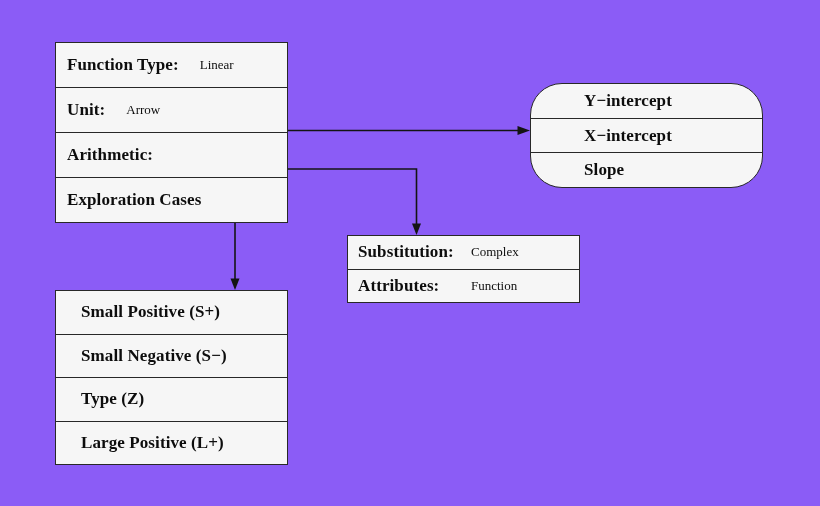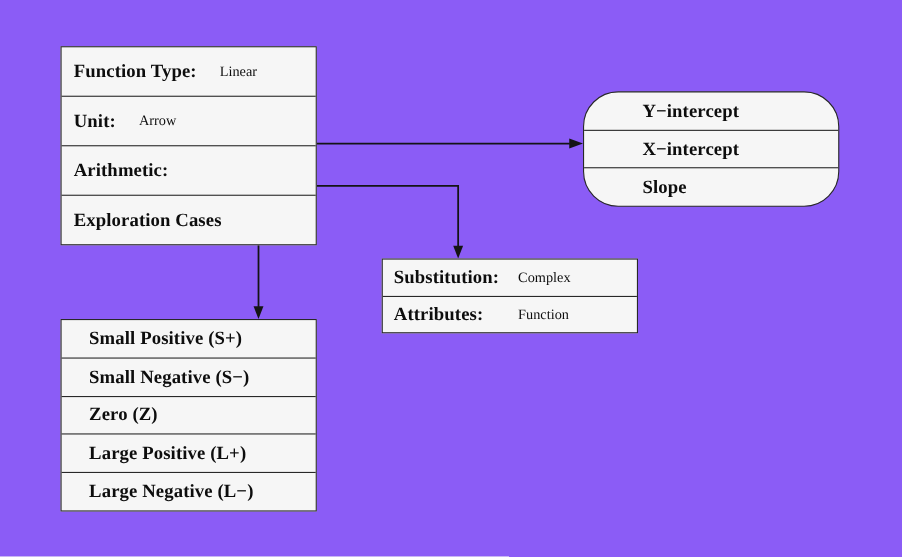--- a/index.html
+++ b/index.html
@@ -121,23 +121,20 @@
   </div>
 
   <div class="box cases-box">
     <div class="row">
       <span class="lbl">Small Positive (S+)</span>
     </div>
     <div class="row">
       <span class="lbl">Small Negative (S−)</span>
     </div>
     <div class="row">
-      <span class="lbl">Zero (Z)</span>
+      <span class="lbl">Type (Z)</span>
     </div>
     <div class="row">
       <span class="lbl">Large Positive (L+)</span>
-    </div>
-    <div class="row">
-      <span class="lbl">Large Negative (L−)</span>
     </div>
   </div>
 
 </div>
 
 </body></html>

